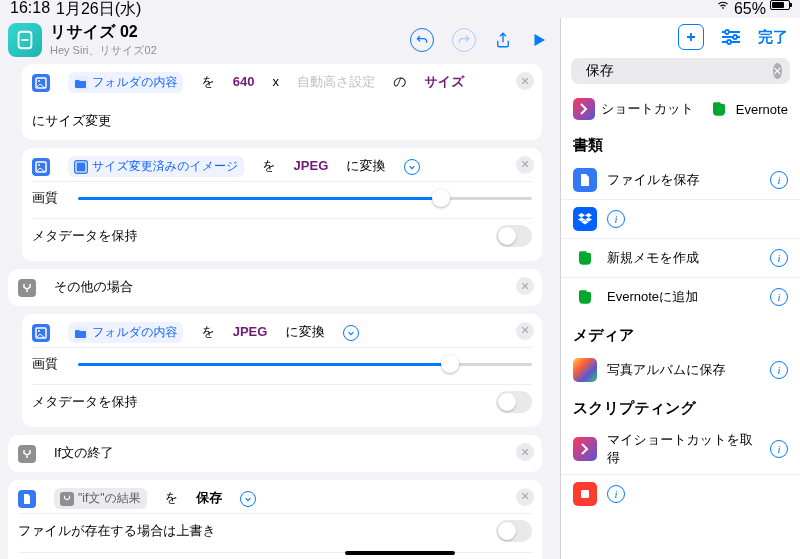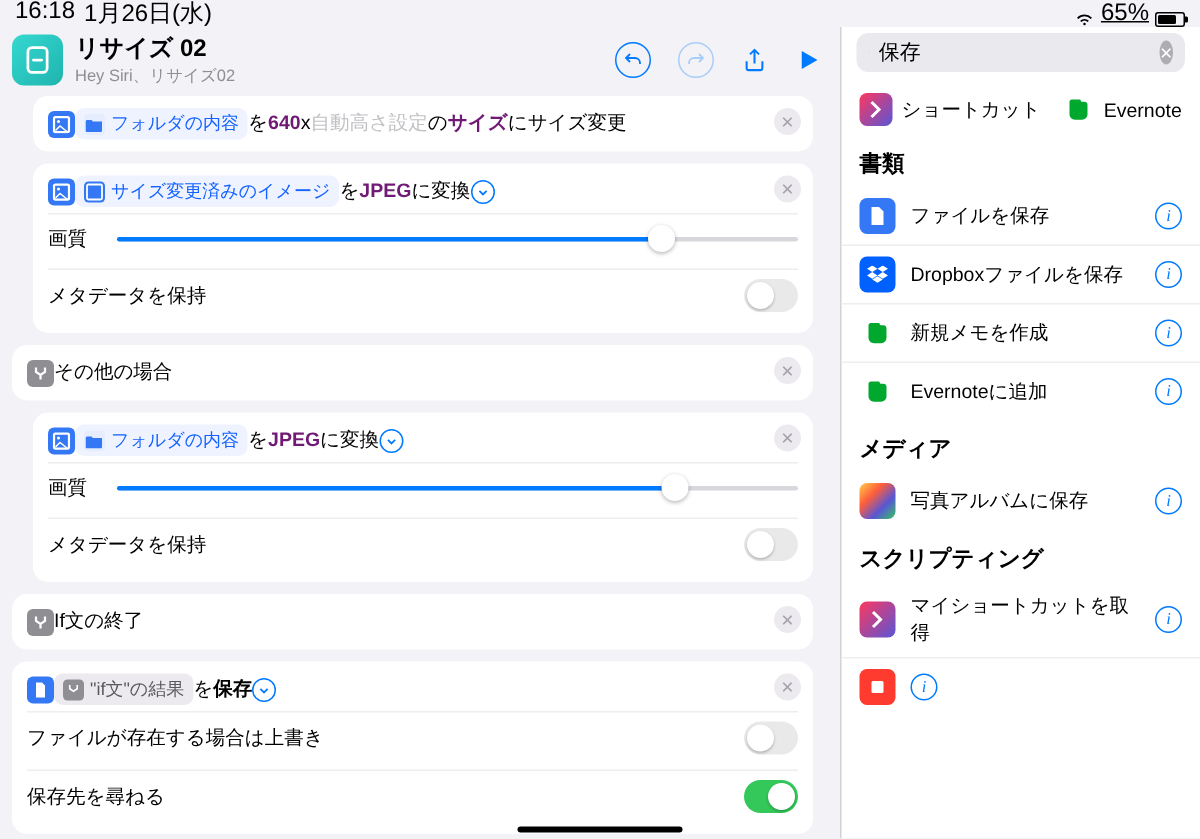--- a/index.html
+++ b/index.html
@@ -8,21 +8,21 @@
   background: #f2f2f7;
   width: 800px; height: 559px;
   overflow: hidden;
   font-size: 13px;
   color: #000;
 }
 
 
 .status-bar { height: 18px; display: flex; justify-content: space-between; align-items: center; padding: 0 10px; font-size: 16px; font-weight: 500; }
 .status-left { display: flex; gap: 6px; }
-.status-right { display: flex; gap: 4px; align-items: flex-end; text-decoration: underline; }
+.status-right { display: flex; gap: 4px; align-items: flex-start; }
 .wifi-icon { width: 14px; height: 10px; }
 .battery { width: 20px; height: 10px; border: 1px solid #000; border-radius: 2px; position: relative; }
 .battery::after { content:''; position:absolute; right:-3px; top:2px; width:2px; height:4px; background:#000; border-radius:0 1px 1px 0; }
 .battery-fill { position:absolute; inset:1px; width:65%; background:#000; border-radius:1px; }
 
 
 .layout { display: flex; height: 541px; }
 .left-col  { width: 560px; display:flex; flex-direction:column; }
 .right-col { width: 240px; border-left: 1px solid #d1d1d6; display:flex; flex-direction:column; background:#fff; }
 
@@ -63,21 +63,21 @@
 .act-row:first-child { border-top:none;}
 .act-ico { width:24px; height:24px; border-radius:5px; display:flex; align-items:center; justify-content:center; flex-shrink:0; }
 .act-label { flex:1; font-size:13px; }
 .info-btn { width:18px; height:18px; border:1.5px solid #007aff; border-radius:50%; color:#007aff; display:flex; align-items:center; justify-content:center; font-size:11px; font-style:italic; font-family: Georgia, serif; }
 
 
 .editor { flex:1; overflow:hidden; padding: 0 18px 0 8px; }
 .stack { display:flex; flex-direction:column; gap:8px; }
 .card { background:#fff; border-radius:10px; padding:8px 10px; position:relative; }
 .card.sub { margin-left: 14px; }
-.card-head { display:flex; align-items:center; gap:0; flex-wrap:wrap; line-height:1.6; }
+.card-head { display:flex; align-items:center; gap:18px; flex-wrap:wrap; line-height:1.6; }
 .chip { display:inline-flex; align-items:center; gap:4px; background:#eef3ff; border-radius:6px; padding:1px 6px; color:#1462ff; font-size:12px; font-weight:500;}
 .chip .ci { width:14px; height:14px; border-radius:3px; display:inline-flex; align-items:center; justify-content:center; }
 .small-ico { width:18px; height:18px; border-radius:4px; display:flex; align-items:center; justify-content:center; flex-shrink:0;}
 .txt { font-size:13px; }
 .blue-link { color:#701a75; font-weight:700; }
 .gray-field { color:#c0c0c5; }
 .close { position:absolute; right:8px; top:8px; width:18px; height:18px; border-radius:50%; background:#eceaee; color:#a8a2ad; display:flex; align-items:center; justify-content:center; font-size:11px; }
 .expand { width:16px;height:16px;border:1.3px solid #007aff;border-radius:50%;display:inline-flex;align-items:center;justify-content:center;color:#007aff; }
 .expand svg{width:8px;height:8px;}
 .row { display:flex; align-items:center; justify-content:space-between; padding:6px 0; border-top:1px solid #eee; margin-top:4px;}
@@ -335,20 +335,36 @@
                 <div class="kn"></div>
               </div>
           </div>
         </div>
 
       </div>
     </div>
   </div>
 
   <div class="right-col">
+    <div class="right-top">
+      <div class="sq">
+          <svg width="16" height="16" viewBox="0 0 16 16">
+            <path d="M8 4v8M4 8h8" stroke="#007aff" stroke-width="1.8"></path>
+          </svg>
+        </div>
+      <svg width="22" height="18" viewBox="0 0 22 18">
+          <g stroke="#007aff" stroke-width="1.8" fill="none">
+            <path d="M2 4h18M2 9h18M2 14h18"></path>
+            <circle cx="7" cy="4" r="2" fill="#fff"></circle>
+            <circle cx="15" cy="9" r="2" fill="#fff"></circle>
+            <circle cx="9" cy="14" r="2" fill="#fff"></circle>
+          </g>
+        </svg>
+      <span class="done-btn">完了</span>
+    </div>
 
     <div class="search-wrap">
       <div class="search">
         <svg width="14" height="14" viewBox="0 0 16 16">
             <circle cx="7" cy="7" r="5" fill="none" stroke="#8e8e93" stroke-width="1.6"></circle>
             <path d="M11 11l3 3" stroke="#8e8e93" stroke-width="1.6"></path>
           </svg>
         <input value="保存" style="">
         <div class="clear-btn">✕</div>
       </div>
@@ -383,21 +399,20 @@
           </span>
         <span class="act-label">ファイルを保存</span>
         <span class="info-btn">i</span>
       </div>
       <div class="act-row">
         <span class="act-ico bg-db">
             <svg width="14" height="12" viewBox="0 0 14 12">
               <path fill="#fff" d="M3.5 0L0 2.2l3.5 2.2L7 2.2zM10.5 0L7 2.2l3.5 2.2L14 2.2zM0 6.6l3.5 2.2L7 6.6 3.5 4.4zM10.5 4.4L7 6.6l3.5 2.2L14 6.6zM3.5 9.3L7 11.5l3.5-2.2L7 7.1z"></path>
             </svg>
           </span>
-        <span class="act-label">Dropboxファイルを保存</span>
         <span class="info-btn">i</span>
       </div>
       <div class="act-row">
         <span class="act-ico" style="background:#fff">
             <svg width="18" height="18" viewBox="0 0 24 24">
               <path fill="#00a82d" d="M6 3c-1 0-2 1-2 2v11c0 3 2 5 5 5h6c3 0 5-2 5-5V8c0-2-1-3-3-3h-2c-1 0-1-1-1-1s0-1-1-1H6z"></path>
             </svg>
           </span>
         <span class="act-label">新規メモを作成</span>
         <span class="info-btn">i</span>

